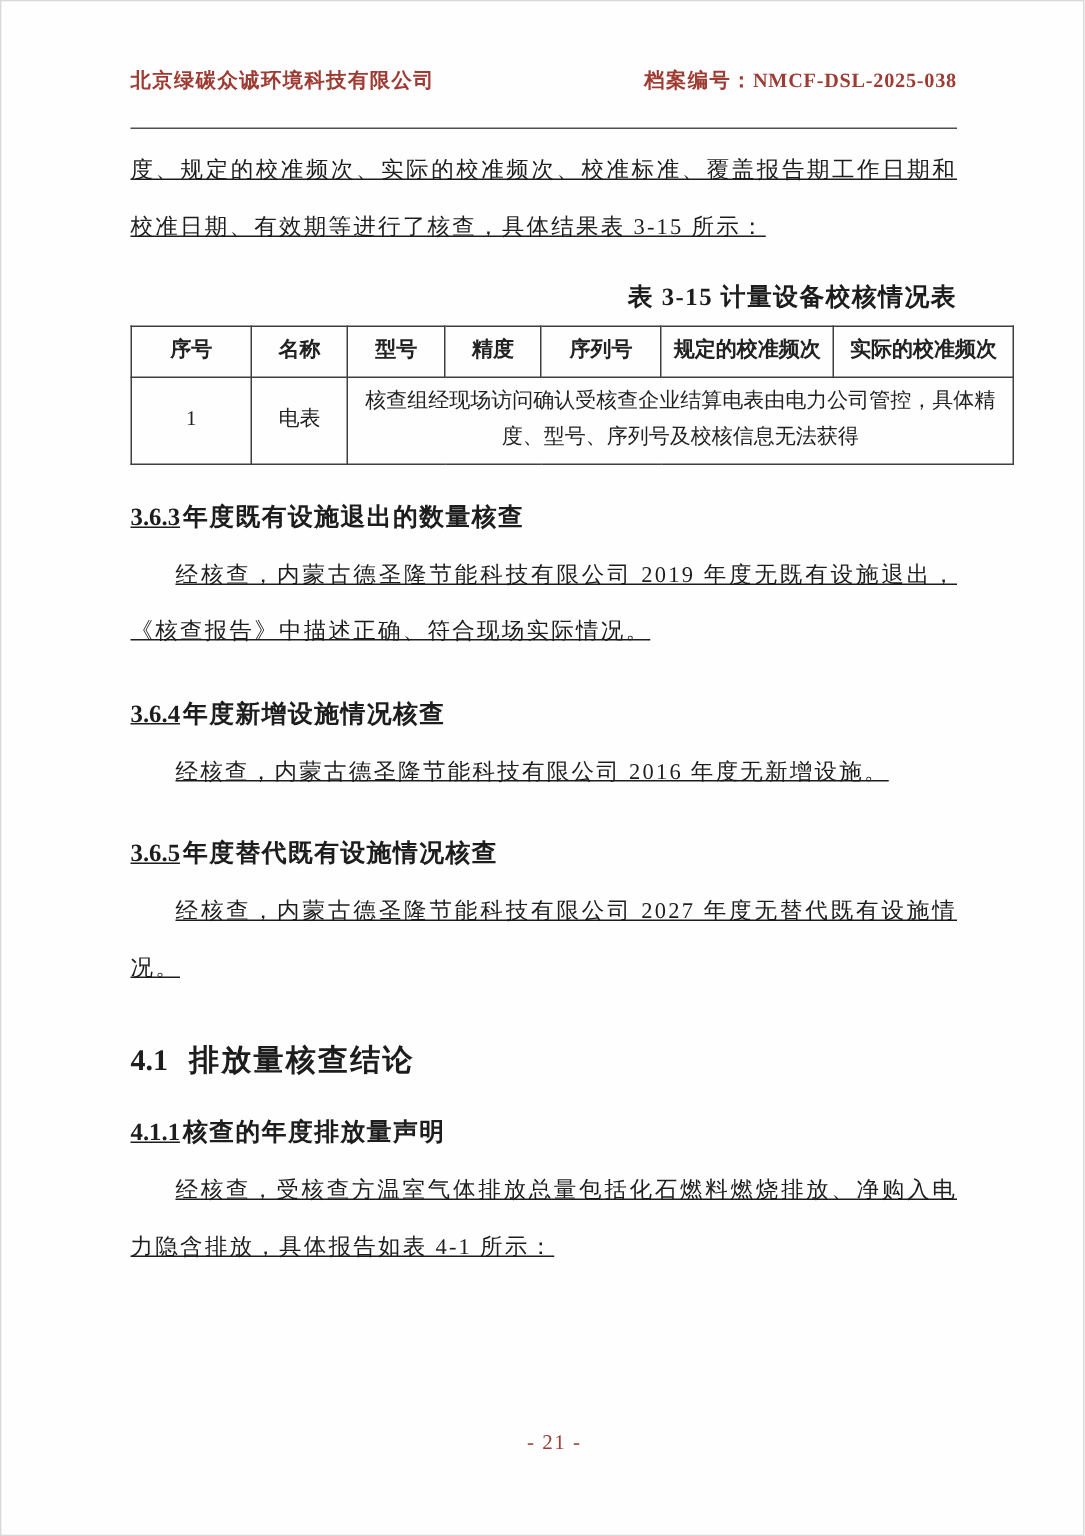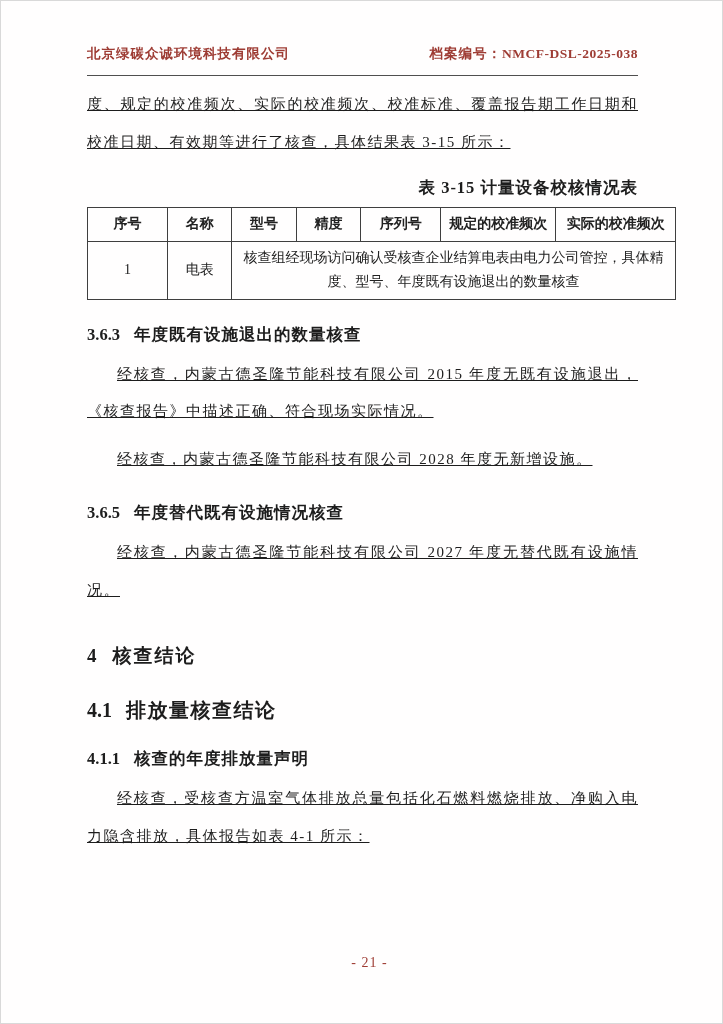--- a/index.html
+++ b/index.html
@@ -14,36 +14,36 @@
     position:absolute;inset:0;
     padding:44px 84px 0 86px;
     box-sizing:border-box;
     background:#fffefe;
   }
   
   .doc-header{
     display:flex;justify-content:space-between;align-items:baseline;
     color:var(--accent,#a03d36);
     font-size:13.5px;font-weight:bold;letter-spacing:1px;
-    padding-bottom:12px;border-bottom:1.5px solid #4f4f4f;
+    padding-bottom:22px;border-bottom:1.5px solid #4f4f4f;
   }
   .doc-header .file-no{letter-spacing:.5px;}
   .doc-header .file-label{margin-right:0;}
   
   .para{
     font-size:15px;line-height:2.5;letter-spacing:1.5px;
     text-align:justify;margin:10px 0 0;text-decoration:underline;
   }
   .para.indent{text-indent:2em;}
   
   .h3{
     font-size:16.5px;font-weight:bold;letter-spacing:1px;
     margin:24px 0 0;
   }
-  .h3 .num{margin-right:14px;letter-spacing:0;}
+  .h3 .num{margin-right:2px;letter-spacing:0;text-decoration:underline;}
   .h1{
     font-size:19px;font-weight:bold;letter-spacing:2px;
     margin:34px 0 0;
   }
   .h1 .num{margin-right:16px;letter-spacing:0;}
   .h2{
     font-size:20px;font-weight:bold;letter-spacing:1.5px;
     margin:28px 0 0;
   }
   .h2 .num{margin-right:14px;letter-spacing:0;}
@@ -106,40 +106,40 @@
         <th>精度</th>
         <th>序列号</th>
         <th>规定的校准频次</th>
         <th>实际的校准频次</th>
       </tr>
     </thead>
     <tbody>
       <tr>
         <td>1</td>
         <td>电表</td>
-        <td colspan="5">核查组经现场访问确认受核查企业结算电表由电力公司管控，具体精度、型号、年度既有设施退出的数量核查</td>
+        <td colspan="5">核查组经现场访问确认受核查企业结算电表由电力公司管控，具体精度、型号、序列号及校核信息无法获得</td>
       </tr>
     </tbody>
   </table>
 
   <div class="h3">
     <span class="num">3.6.3</span><span>年度既有设施退出的数量核查</span>
   </div>
-  <p class="para indent">经核查，内蒙古德圣隆节能科技有限公司 2015 年度无既有设施退出，《核查报告》中描述正确、符合现场实际情况。</p>
+  <p class="para indent">经核查，内蒙古德圣隆节能科技有限公司 2019 年度无既有设施退出，《核查报告》中描述正确、符合现场实际情况。</p>
 
-  <p class="para indent">经核查，内蒙古德圣隆节能科技有限公司 2028 年度无新增设施。</p>
+  <div class="h3">
+    <span class="num">3.6.4</span><span>年度新增设施情况核查</span>
+  </div>
+  <p class="para indent">经核查，内蒙古德圣隆节能科技有限公司 2016 年度无新增设施。</p>
 
   <div class="h3">
     <span class="num">3.6.5</span><span>年度替代既有设施情况核查</span>
   </div>
   <p class="para indent">经核查，内蒙古德圣隆节能科技有限公司 2027 年度无替代既有设施情况。</p>
 
-  <div class="h1">
-    <span class="num">4</span><span>核查结论</span>
-  </div>
 
   <div class="h2">
     <span class="num">4.1</span><span>排放量核查结论</span>
   </div>
 
   <div class="h3">
     <span class="num">4.1.1</span><span>核查的年度排放量声明</span>
   </div>
   <p class="para indent">经核查，受核查方温室气体排放总量包括化石燃料燃烧排放、净购入电力隐含排放，具体报告如表 4-1 所示：</p>
 

